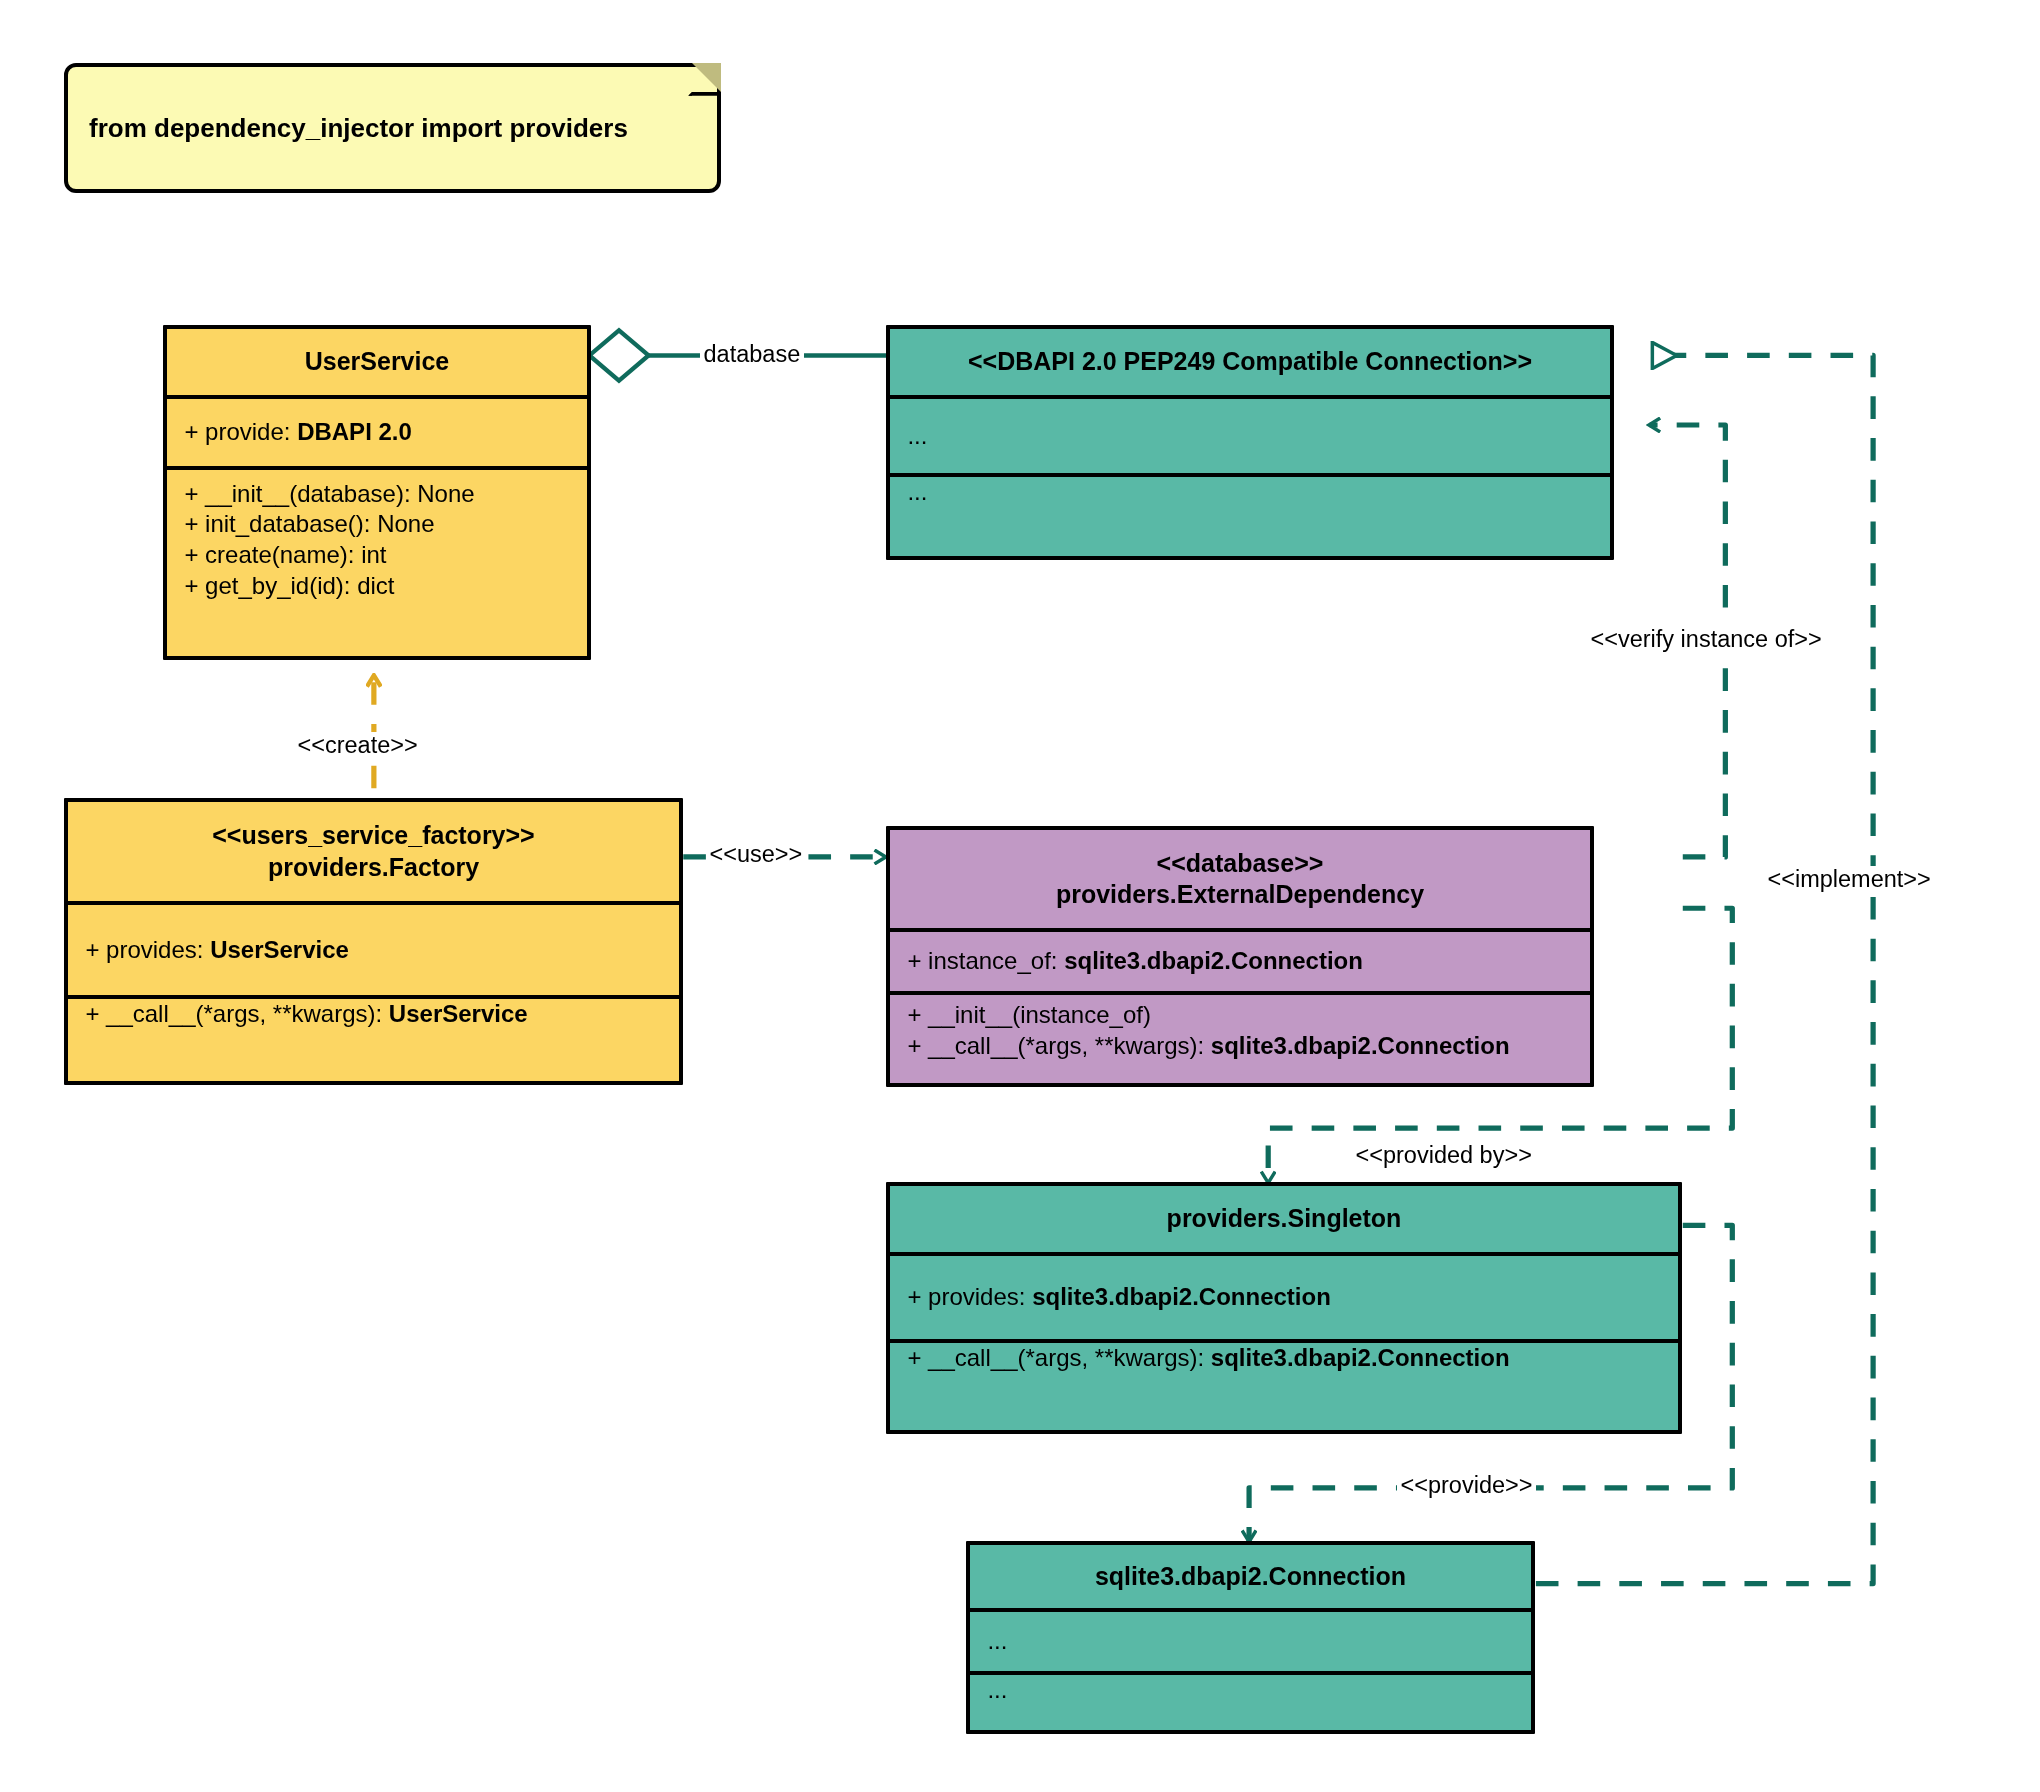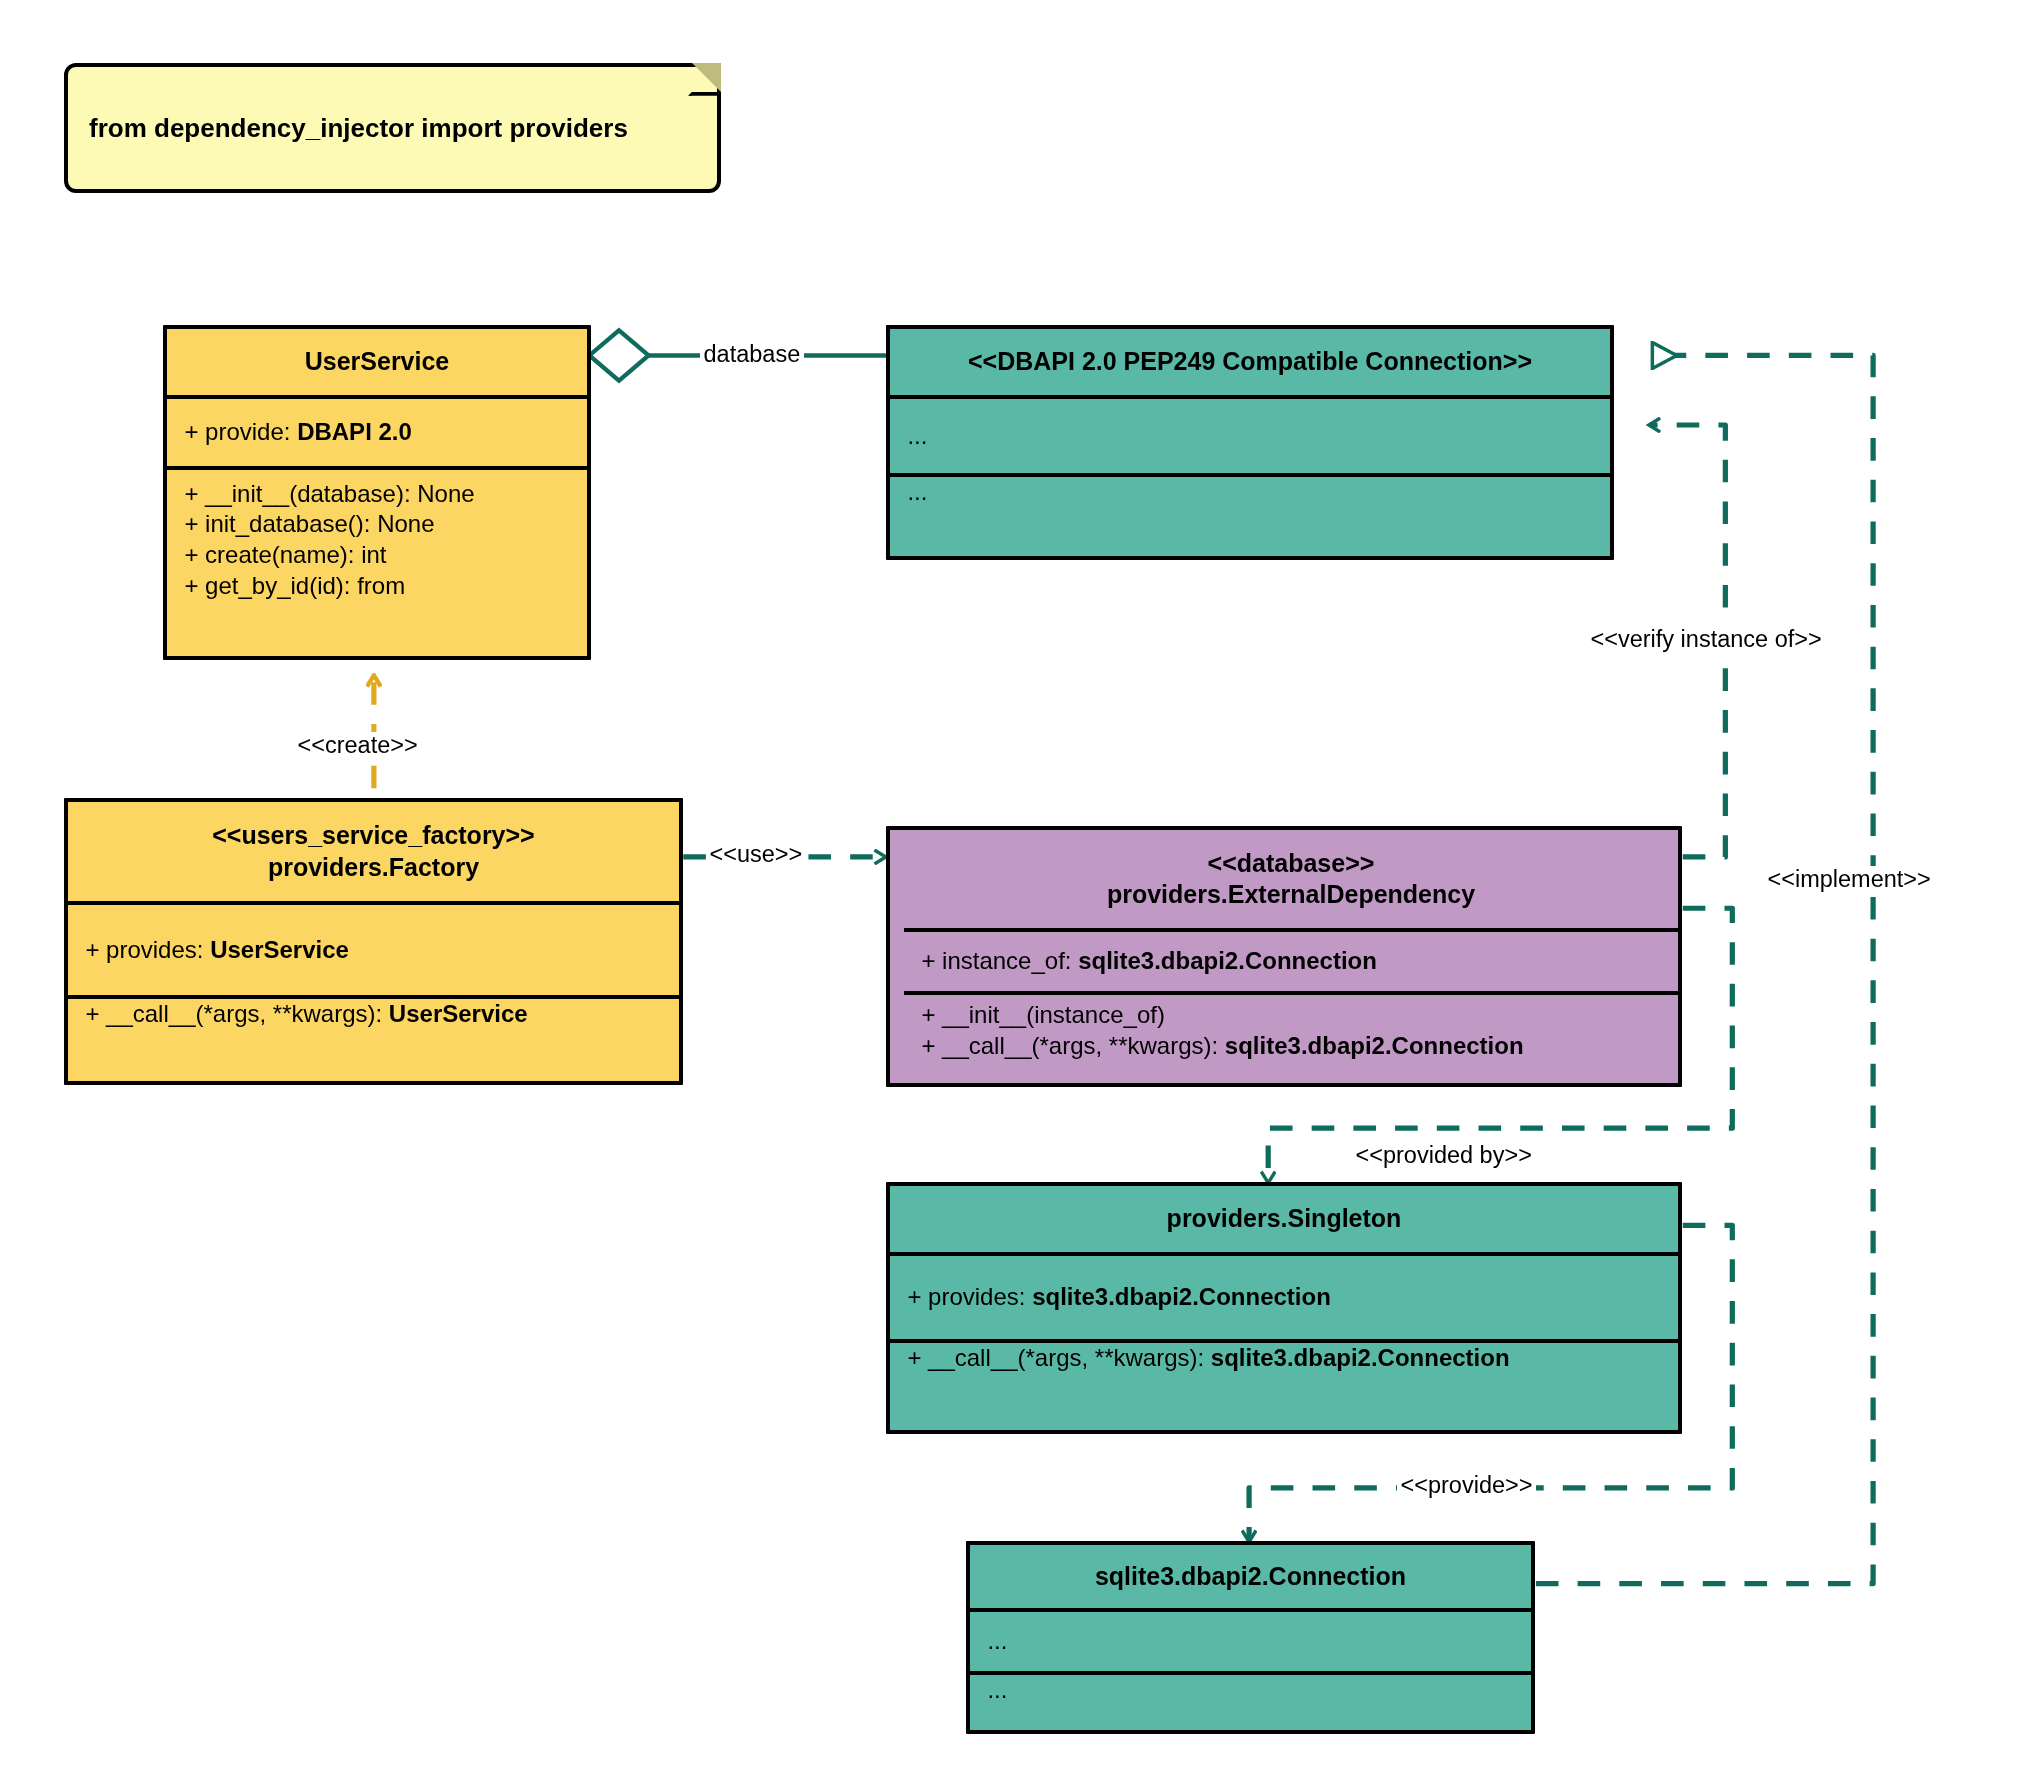--- a/index.html
+++ b/index.html
@@ -169,21 +169,21 @@
     </div>
     <div class="row" style="height:71px;">
       <div class="member">
         <span>+ provide: </span><b>DBAPI 2.0</b>
       </div>
     </div>
     <div class="row" style="height:auto; flex:1; padding:8.7px 0;">
       <div class="member">+ __init__(database): None</div>
       <div class="member">+ init_database(): None</div>
       <div class="member">+ create(name): int</div>
-      <div class="member">+ get_by_id(id): from</div>
+      <div class="member">+ get_by_id(id): dict</div>
     </div>
   </div>
 
   <div class="cls teal" style="left:886px; top:325px; width:728px; height:235px;">
     <div class="row" style="height:66px;">
       <div class="title">&lt;&lt;DBAPI 2.0 PEP249 Compatible Connection&gt;&gt;</div>
     </div>
     <div class="row" style="height:78px;">
       <div class="member">...</div>
     </div>
@@ -202,21 +202,21 @@
         <span>+ provides: </span><b>UserService</b>
       </div>
     </div>
     <div class="row" style="flex:1;">
       <div class="member">
         <span>+ __call__(*args, **kwargs): </span><b>UserService</b>
       </div>
     </div>
   </div>
 
-  <div class="cls purple" style="left:886px; top:826px; width:796px; height:261px;padding-left:14px;">
+  <div class="cls purple" style="left:886px; top:826px; width:708px; height:261px;">
     <div class="row" style="height:98px;">
       <div class="title">&lt;&lt;database&gt;&gt;</div>
       <div class="title">providers.ExternalDependency</div>
     </div>
     <div class="row" style="height:63px;">
       <div class="member">
         <span>+ instance_of: </span><b>sqlite3.dbapi2.Connection</b>
       </div>
     </div>
     <div class="row" style="flex:1; padding:5.2px 0;">

